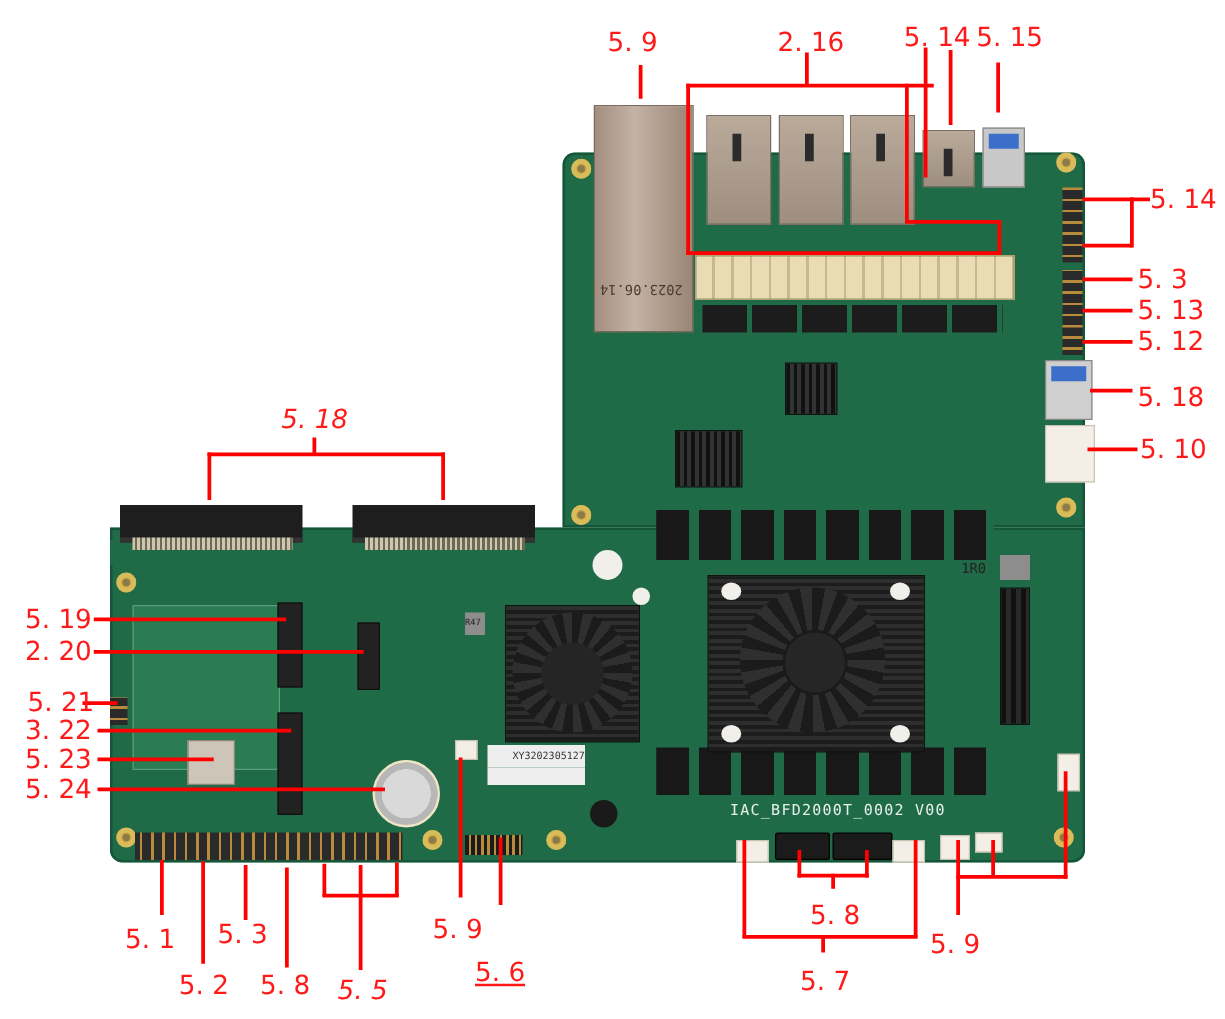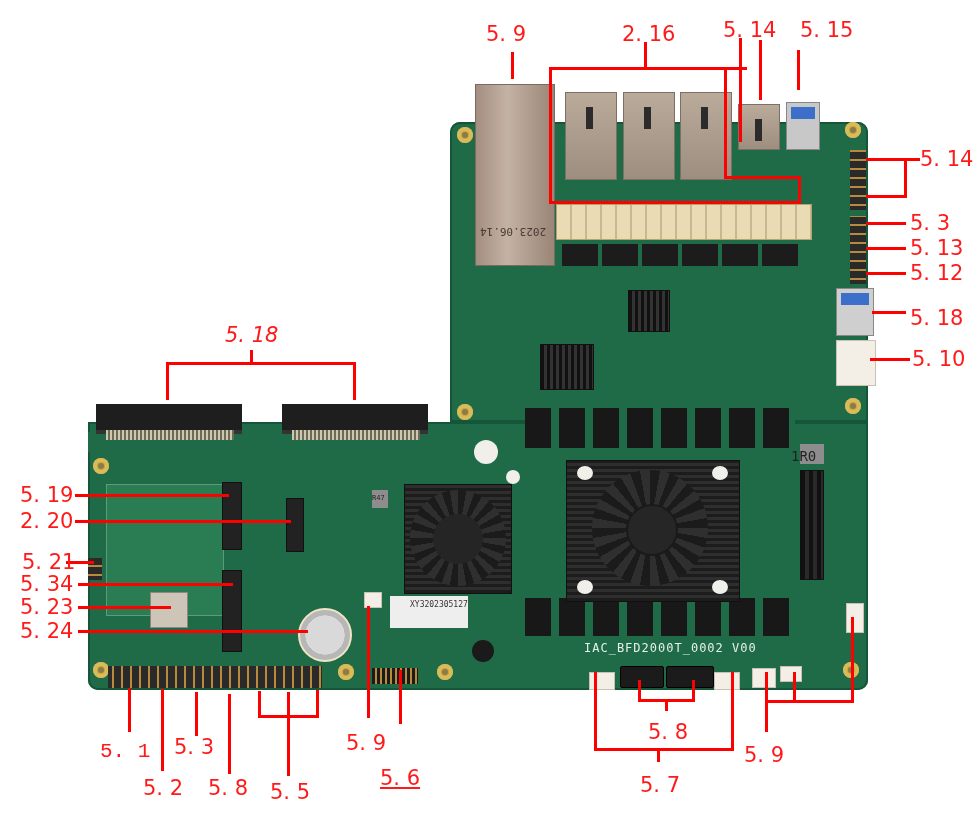--- a/index.html
+++ b/index.html
@@ -96,21 +96,21 @@
   <div class="mdot" style="left:474px;top:440px;width:24px;height:24px;"></div>
 
   <div class="comp sticker" style="left:390px;top:596px;width:78px;height:18px;"></div>
   <span class="silk" style="left:410px;top:600px;color:#333;font-size:8px;">XY3202305127</span>
   <div class="comp sticker" style="left:390px;top:614px;width:78px;height:14px;"></div>
 
   <div class="comp" style="left:472px;top:640px;width:22px;height:22px;border-radius:50%;background:#1a1a1a;"></div>
 
   <div class="comp heatsink" style="left:800px;top:470px;width:22px;height:108px;background:repeating-linear-gradient(90deg,#111 0 4px,#2a2a2a 4px 8px);"></div>
   <div class="comp" style="left:800px;top:444px;width:24px;height:20px;background:#8d8d8d;"></div>
-  <span class="silk" style="left:791px;top:448px;color:#222;font-size:14px;">1R0</span>
+  <span class="silk" style="left:769px;top:448px;color:#222;font-size:11px;">1R0</span>
   <div class="comp" style="left:372px;top:490px;width:16px;height:18px;background:#8d8d8d;"></div>
   <span class="silk" style="left:372px;top:494px;color:#222;font-size:7px;">R47</span>
 
   <div class="comp pcie" style="left:96px;top:404px;width:146px;height:26px;"></div>
   <div class="comp pcie-slot" style="left:106px;top:430px;width:128px;height:10px;"></div>
   <div class="comp pcie" style="left:282px;top:404px;width:146px;height:26px;"></div>
   <div class="comp pcie-slot" style="left:292px;top:430px;width:128px;height:10px;"></div>
 
   <div class="comp" style="left:106px;top:484px;width:116px;height:130px;background:#2a7c52;border:1px solid #5c9c7a;"></div>
 
@@ -203,42 +203,42 @@
   <div class="rl" style="left:657px;top:748px;width:3px;height:14px;"></div>
 
   <div class="rl" style="left:765px;top:672px;width:3px;height:60px;"></div>
   <div class="rl" style="left:793px;top:672px;width:3px;height:30px;"></div>
   <div class="rl" style="left:765px;top:700px;width:89px;height:3px;"></div>
   <div class="rl" style="left:851px;top:617px;width:3px;height:86px;"></div>
 
   <span class="label" style="left:486px;top:24px;">5. 9</span>
   <span class="label" style="left:622px;top:24px;">2. 16</span>
   <span class="label" style="left:723px;top:20px;">5. 14</span>
-  <span class="label" style="left:800px;top:20px;">5. 15</span>
+  <span class="label" style="left:781px;top:20px;">5. 15</span>
 
   <span class="label" style="left:920px;top:149px;">5. 14</span>
   <span class="label" style="left:910px;top:213px;">5. 3</span>
   <span class="label" style="left:910px;top:238px;">5. 13</span>
   <span class="label" style="left:910px;top:263px;">5. 12</span>
   <span class="label" style="left:910px;top:308px;">5. 18</span>
   <span class="label" style="left:912px;top:349px;">5. 10</span>
 
   <span class="label" style="left:225px;top:325px;font-style:italic;">5. 18</span>
 
   <span class="label" style="left:20px;top:485px;">5. 19</span>
   <span class="label" style="left:20px;top:511px;">2. 20</span>
   <span class="label" style="left:22px;top:552px;">5. 21</span>
-  <span class="label" style="left:20px;top:574px;">5. 34</span>
+  <span class="label" style="left:20px;top:574px;">3. 22</span>
   <span class="label" style="left:20px;top:597px;">5. 23</span>
   <span class="label" style="left:20px;top:621px;">5. 24</span>
 
-  <span class="label" style="left:100px;top:741px;font-family:Liberation Mono, monospace;">5. 1</span>
+  <span class="label" style="left:100px;top:741px;">5. 1</span>
   <span class="label" style="left:143px;top:778px;">5. 2</span>
   <span class="label" style="left:174px;top:737px;">5. 3</span>
   <span class="label" style="left:208px;top:778px;">5. 8</span>
-  <span class="label" style="left:270px;top:782px;">5. 5</span>
+  <span class="label" style="left:270px;top:782px;font-style:italic;">5. 5</span>
   <span class="label" style="left:346px;top:733px;">5. 9</span>
   <span class="label" style="left:380px;top:768px;text-decoration:underline;">5. 6</span>
   <span class="label" style="left:648px;top:722px;">5. 8</span>
   <span class="label" style="left:640px;top:775px;">5. 7</span>
   <span class="label" style="left:744px;top:745px;">5. 9</span>
 
 </div>
 
 </body></html>

